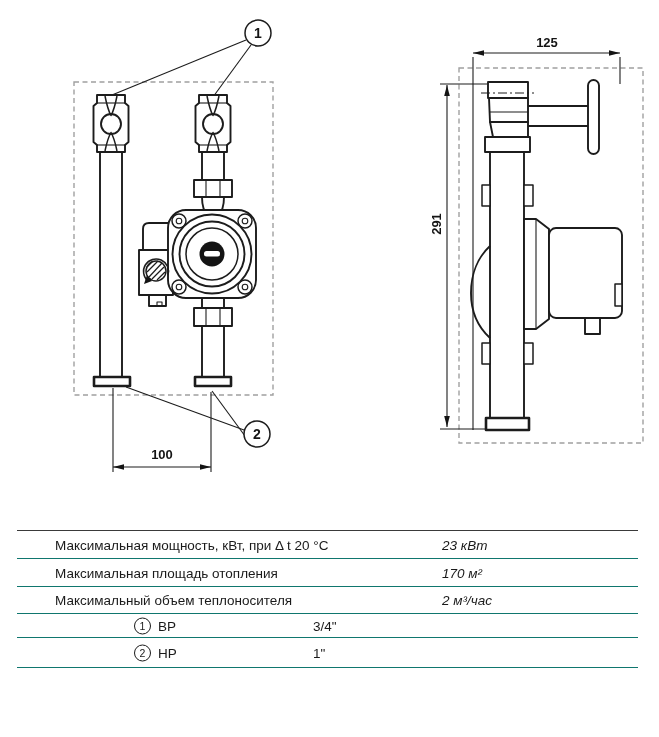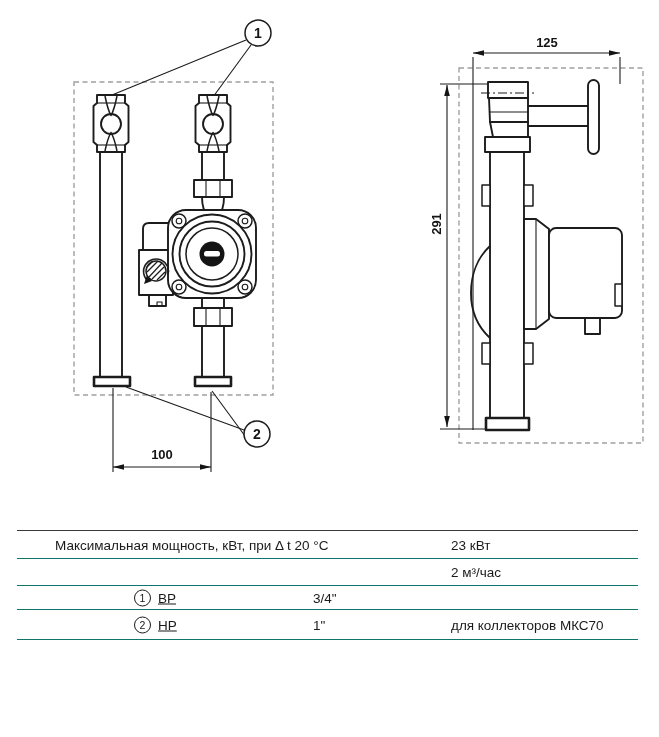--- a/index.html
+++ b/index.html
@@ -23,23 +23,23 @@
   .spec-row{position:relative;border-bottom:1px solid #0f766e;}
   .spec-row.h1{height:27px;}
   .spec-row.h2{height:27px;}
   .spec-row.h3{height:26px;}
   .spec-row.h4{height:23px;}
   .spec-row.h5{height:29px;}
   .spec-table{border-top:1px solid #3a3a3a;}
   .cell{position:absolute;top:50%;transform:translateY(-50%);white-space:nowrap;}
   .c-name{left:38px;}
   .c-size{left:296px;}
-  .c-val{left:434px;}
+  .c-val{left:425px;font-style:italic;}
   .c-marker{left:117px;}
-  .c-thname{left:141px;text-decoration:underline;}
+  .c-thname{left:141px;}
   .circ-num{box-sizing:border-box;width:17px;height:17px;border:1.3px solid #1a1a1a;
             border-radius:50%;display:flex;align-items:center;justify-content:center;
             font-size:10.5px;line-height:1;}
 </style>
 </head>
 <body>
 
 <div id="page">
 
   <svg width="659" height="525" viewBox="0 0 659 525">
@@ -213,29 +213,33 @@
         <rect class="ln s2 fw" x="585" y="318" width="15" height="16"></rect>
       </g>
     </g>
   </svg>
 
   <div class="spec-table">
     <div class="spec-row h1">
       <span class="cell c-name">Максимальная мощность, кВт, при Δ t 20 °C</span>
       <span class="cell c-val">23 кВт</span>
     </div>
+    <div class="spec-row h2">
+      <span class="cell c-name">Максимальная площадь отопления</span>
+      <span class="cell c-val">170 м²</span>
+    </div>
     <div class="spec-row h3">
+      <span class="cell c-name">Максимальный объем теплоносителя</span>
       <span class="cell c-val">2 м³/час</span>
     </div>
     <div class="spec-row h4">
       <span class="cell c-marker circ-num">1</span>
       <span class="cell c-thname">ВР</span>
       <span class="cell c-size">3/4"</span>
     </div>
     <div class="spec-row h5">
       <span class="cell c-marker circ-num">2</span>
       <span class="cell c-thname">НР</span>
       <span class="cell c-size">1"</span>
-      <span class="cell c-val">для коллекторов МКС70</span>
     </div>
   </div>
 
 </div>
 
 </body></html>

